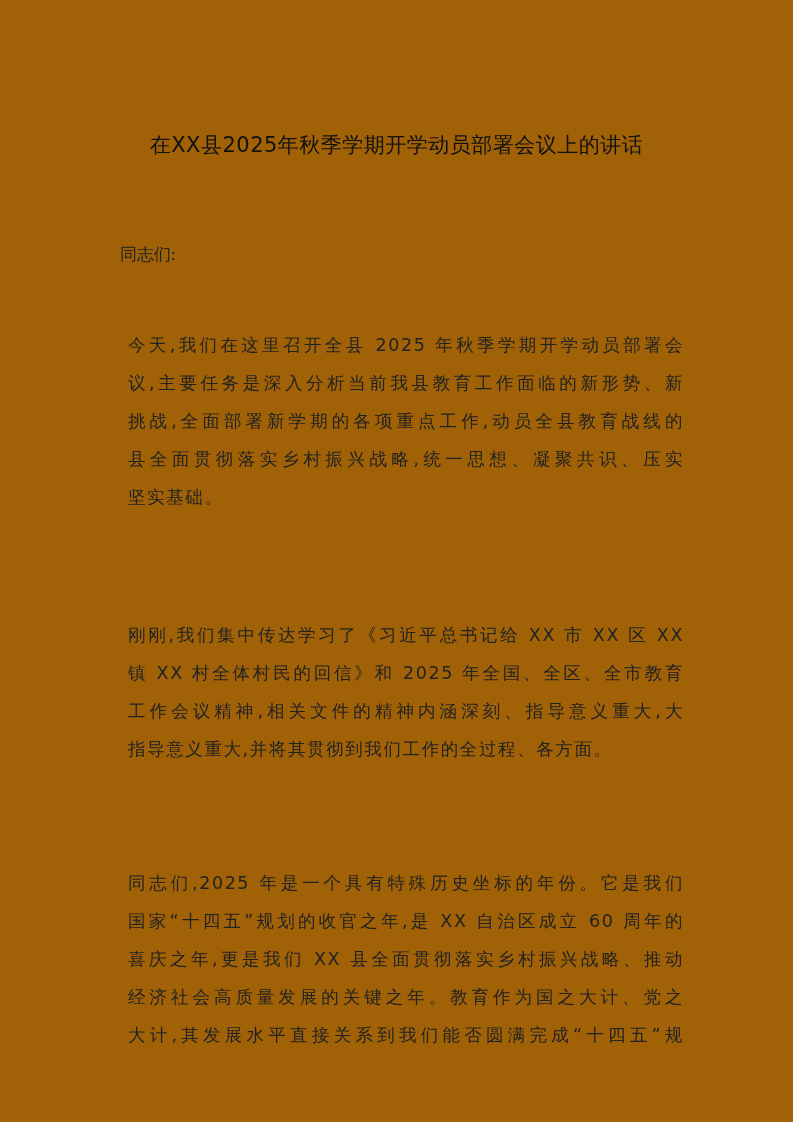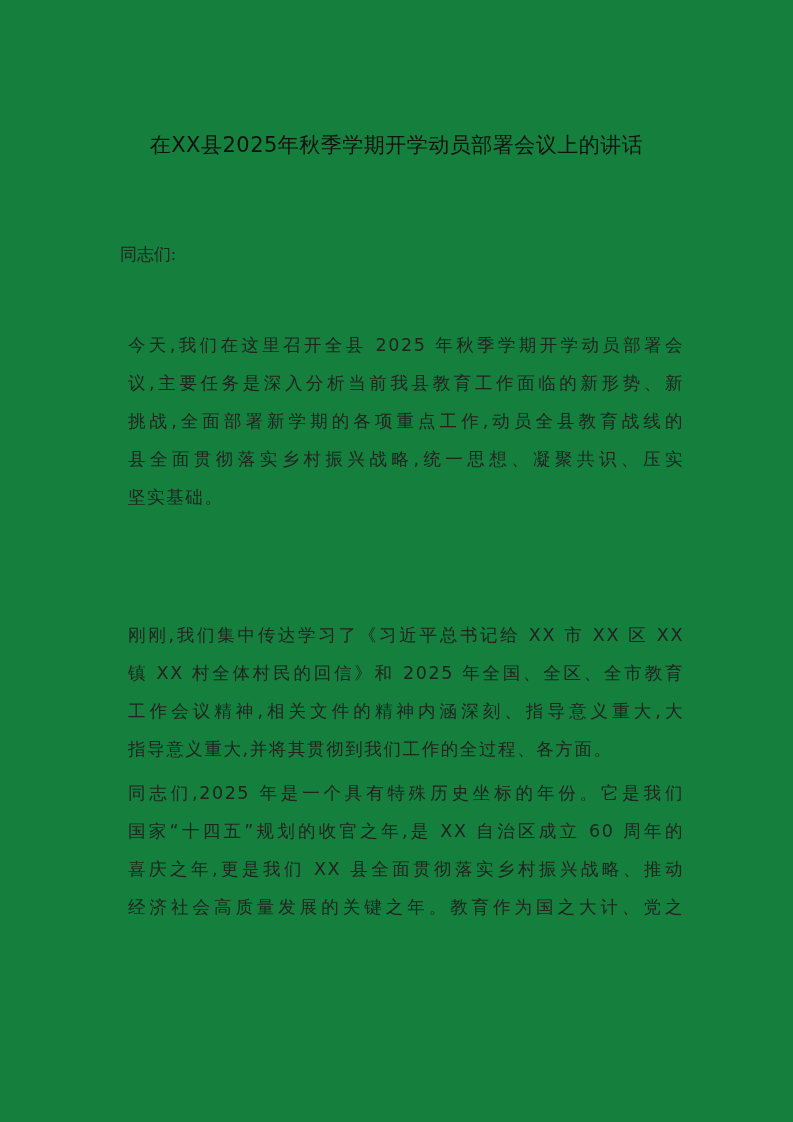--- a/index.html
+++ b/index.html
@@ -13,21 +13,21 @@
     position: relative;
     overflow: hidden;
     font-family: "DejaVu Sans", "Liberation Sans", sans-serif;
     color: #1a1a1a;
   }
   .page {
     position: absolute;
     left: 0; top: 0;
     width: 793px;
     height: 1122px;
-    background: #15803d;
+    background: #a16207;
   }
   .title {
     position: absolute;
     left: 0;
     width: 793px;
     top: 128px;
     text-align: center;
     font-size: 21px;
     line-height: 34px;
     letter-spacing: 0.5px;
@@ -52,21 +52,21 @@
     margin: 8px;
     font-size: 17.5px;
     line-height: 38px;
     color: #222;
     text-align: justify;
     text-align-last: left;
     letter-spacing: 1.6px;
   }
   #p1 { top: 318px; }
   #p2 { top: 608px; }
-  #p3 { top: 766px; }
+  #p3 { top: 856px; }
   .line {
     display: block;
     white-space: nowrap;
     text-align: justify;
     text-align-last: justify;
   }
   .line.last {
     text-align-last: left;
   }
 </style>
@@ -92,15 +92,16 @@
     <span class="line">镇 XX 村全体村民的回信》和 2025 年全国、全区、全市教育</span>
     <span class="line">工作会议精神,相关文件的精神内涵深刻、指导意义重大,大</span>
     <span class="line last">指导意义重大,并将其贯彻到我们工作的全过程、各方面。</span>
   </div>
 
   <div class="para" id="p3">
     <span class="line">同志们,2025 年是一个具有特殊历史坐标的年份。它是我们</span>
     <span class="line">国家“十四五”规划的收官之年,是 XX 自治区成立 60 周年的</span>
     <span class="line">喜庆之年,更是我们 XX 县全面贯彻落实乡村振兴战略、推动</span>
     <span class="line">经济社会高质量发展的关键之年。教育作为国之大计、党之</span>
+    <span class="line">大计,其发展水平直接关系到我们能否圆满完成“十四五”规</span>
   </div>
 
 </div>
 
 </body></html>

